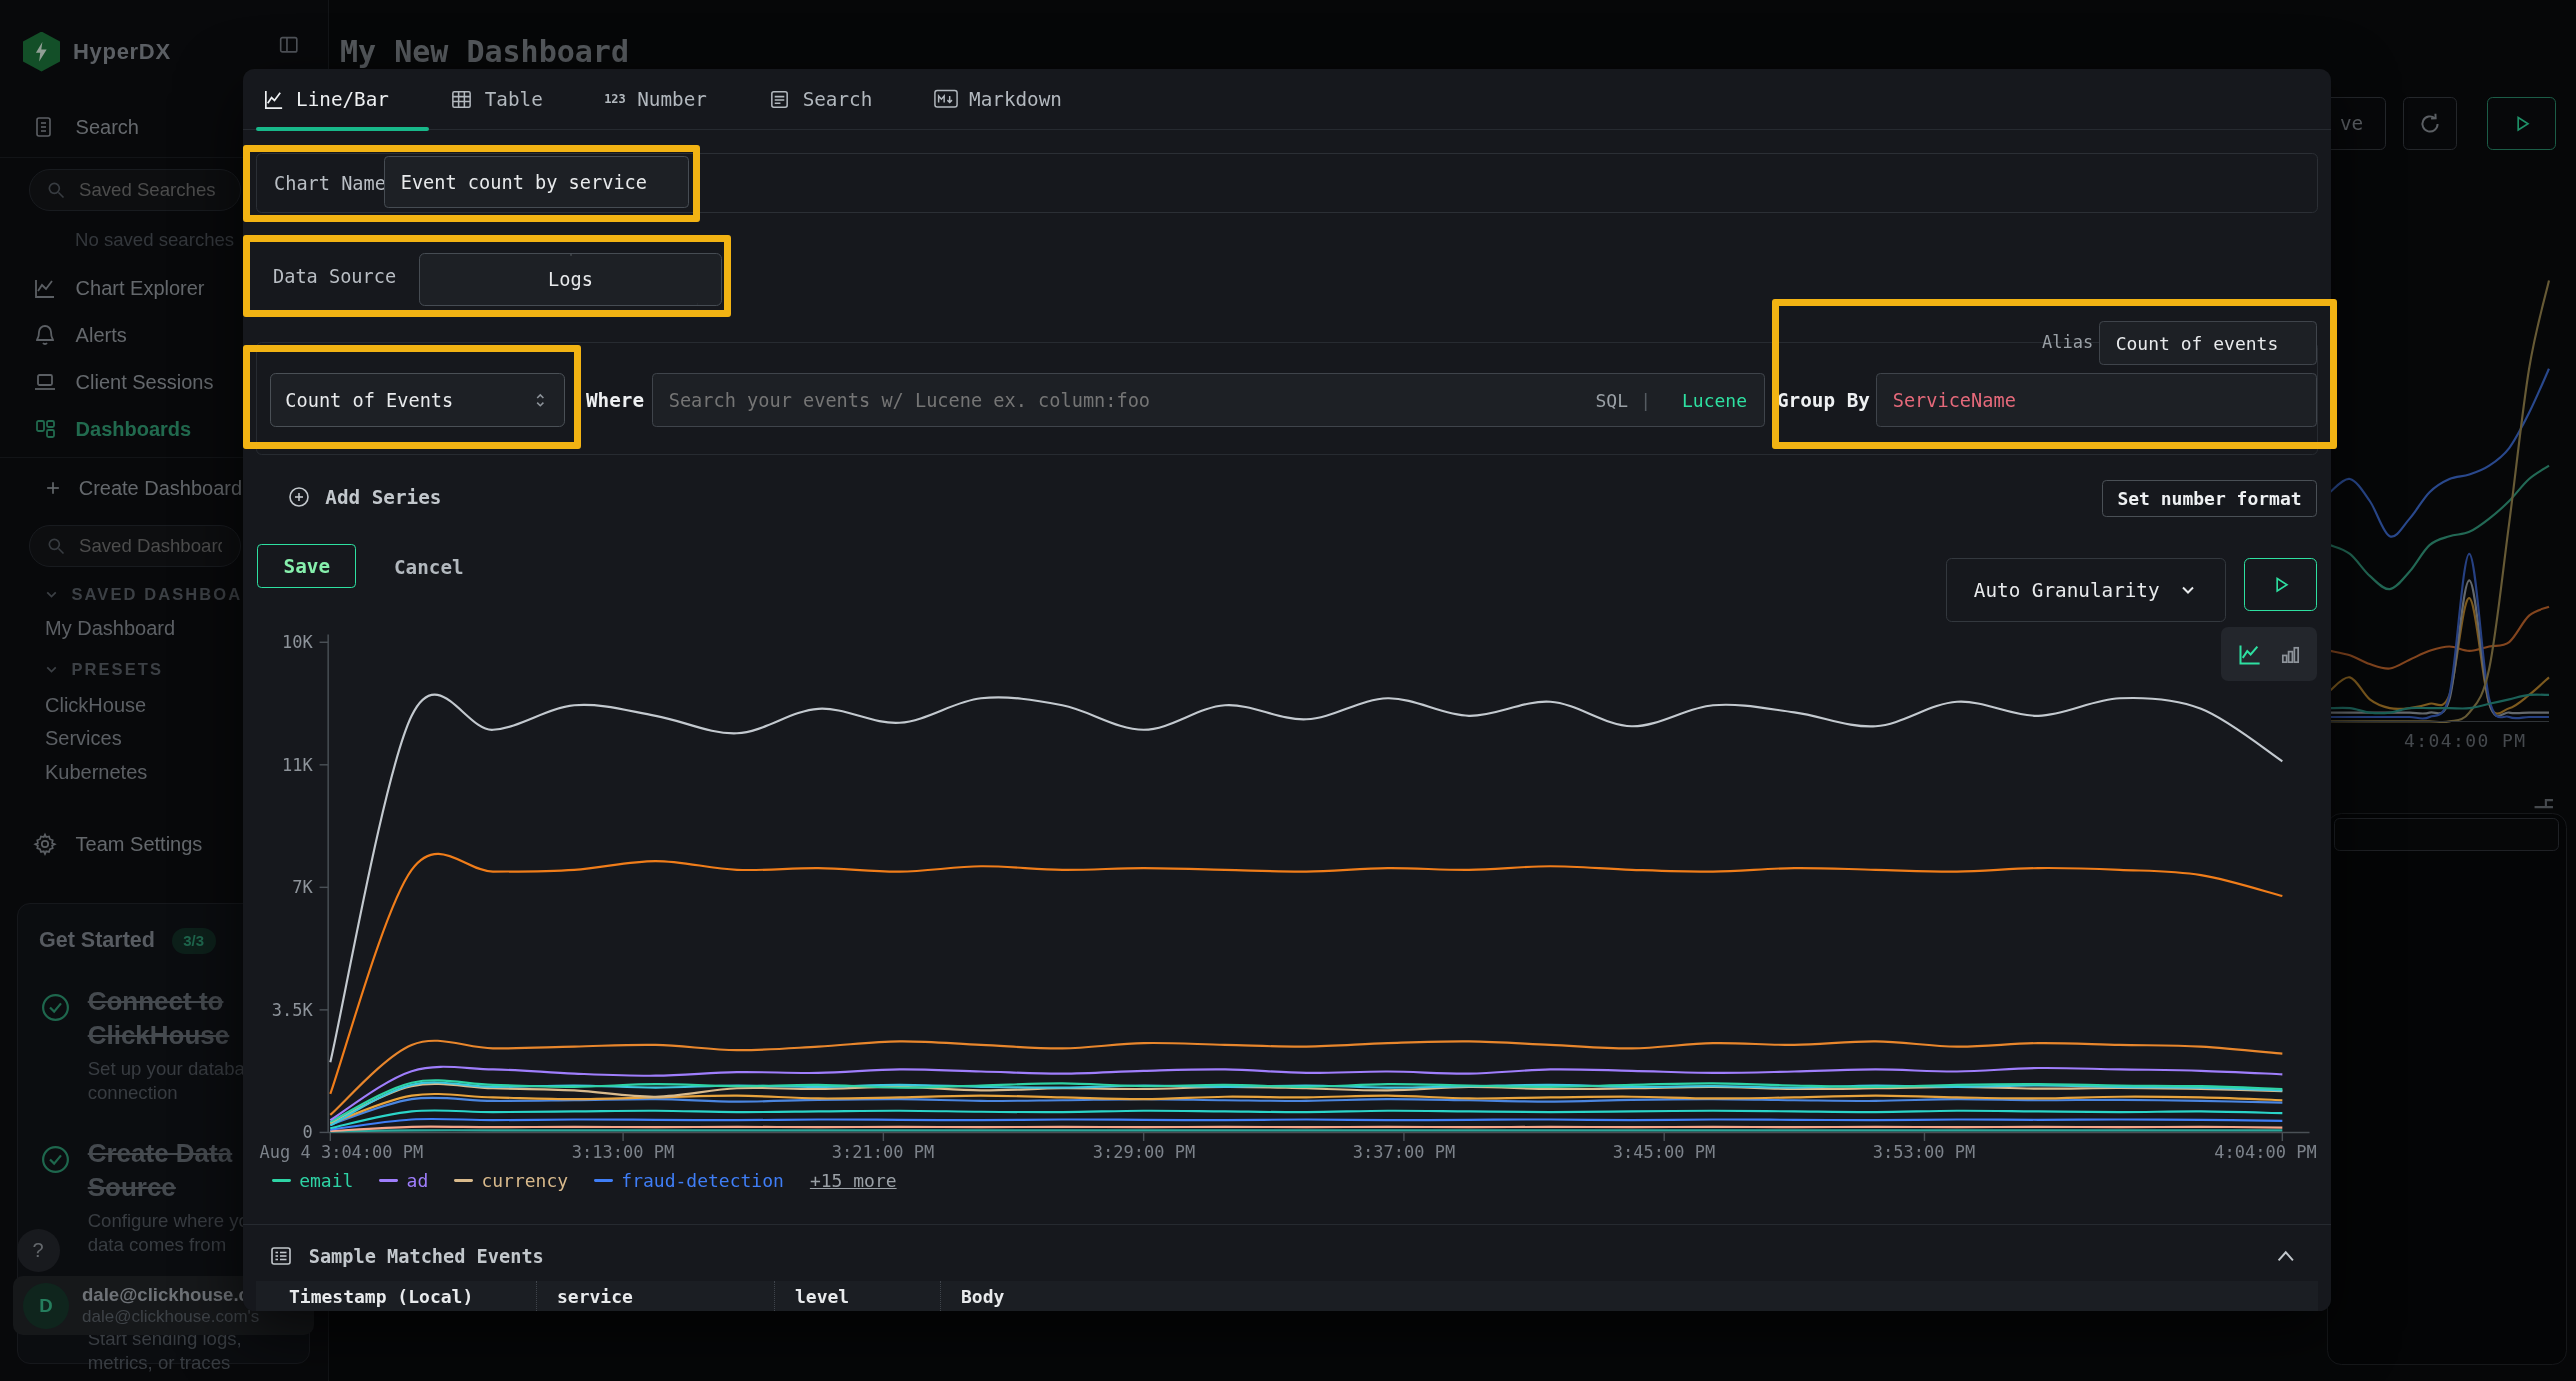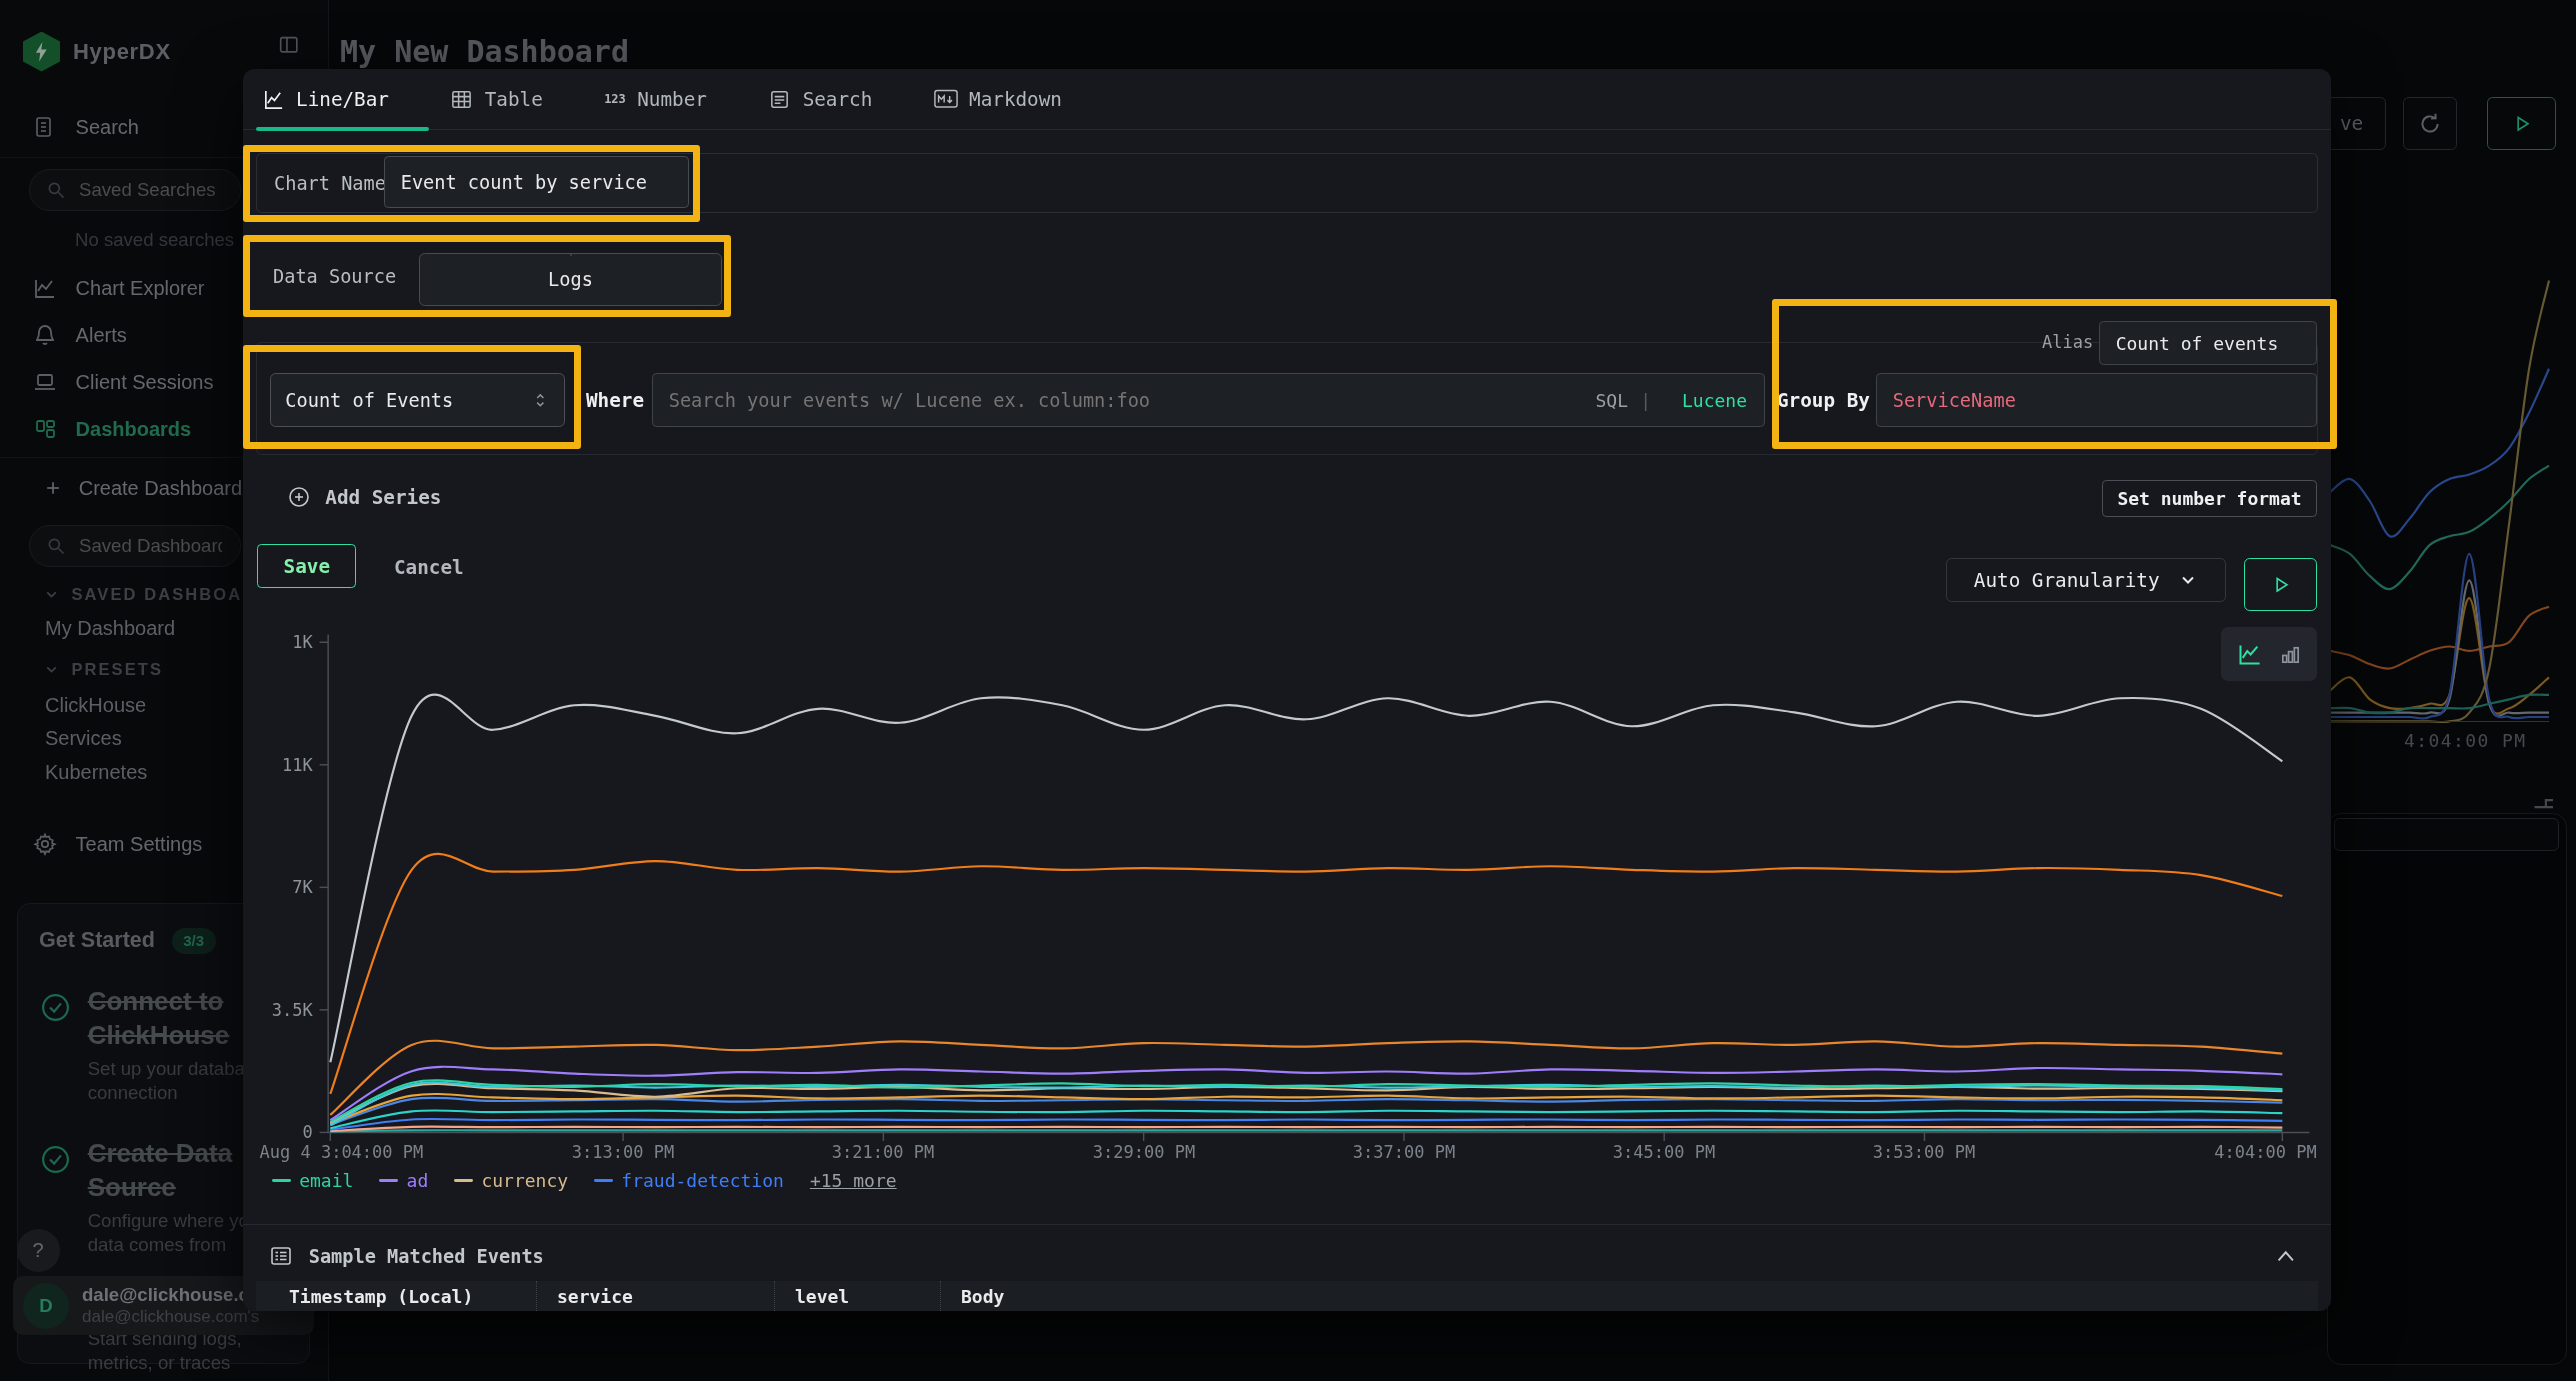--- a/index.html
+++ b/index.html
@@ -398,21 +398,21 @@
     </div>
     <div class="ghost-btn abs" style="left:1859px;top:411px;width:215px;height:37px;">
         <span>Set number format</span>
       </div>
 
     <div class="green-btn abs" style="left:14.3px;top:475px;width:99px;height:44px;">
         <span>Save</span>
       </div>
     <div class="abs" style="left:151px;top:487px;font-size:19.3px;font-weight:bold;color:#b2b8be;"><span>Cancel</span></div>
 
-    <div class="abs" style="left:1703px;top:489px;width:280px;height:44px;border:1.4px solid #33383e;border-radius:5.7px;display:flex;align-items:center;justify-content:center;gap:18.6px;font-size:19.3px;color:#e8eaec;box-sizing:border-box;">
+    <div class="abs" style="left:1703px;top:489px;width:280px;height:64px;border:1.4px solid #33383e;border-radius:5.7px;display:flex;align-items:center;justify-content:center;gap:18.6px;font-size:19.3px;color:#e8eaec;box-sizing:border-box;">
       <span>Auto Granularity</span>
       <svg width="20" height="20" viewBox="0 0 24 24" fill="none" stroke="#e8eaec" stroke-width="2.4">
           <polyline points="6,9 12,15 18,9"></polyline>
         </svg>
     </div>
     <div class="green-btn abs" style="left:2001px;top:489px;width:73px;height:53px;border-radius:5.7px;">
       <svg width="21.5" height="21.5" viewBox="0 0 24 24" fill="none" stroke="#2ee0a1" stroke-width="1.8">
           <polygon points="8,5 19,12 8,19"></polygon>
         </svg>
     </div>
@@ -453,21 +453,21 @@
         <path d="M122.0,1473.8 C140.9,1467.2 197.8,1440.7 235.7,1434.6 C273.6,1428.5 311.4,1436.3 349.3,1437.1 C387.2,1437.9 425.1,1439.5 463.0,1439.5 C500.9,1439.5 538.8,1437.9 576.7,1437.1 C614.6,1436.3 652.4,1434.4 690.3,1434.6 C728.2,1434.9 766.1,1438.1 804.0,1438.5 C841.9,1438.9 879.8,1437.7 917.7,1437.1 C955.6,1436.4 993.4,1434.6 1031.3,1434.6 C1069.2,1434.6 1107.1,1436.3 1145.0,1437.1 C1182.9,1437.9 1220.8,1439.7 1258.7,1439.5 C1296.6,1439.4 1334.4,1436.5 1372.3,1436.1 C1410.2,1435.7 1448.1,1437.3 1486.0,1437.1 C1523.9,1436.8 1561.8,1434.4 1599.7,1434.6 C1637.6,1434.9 1675.4,1438.1 1713.3,1438.5 C1751.2,1438.9 1789.1,1437.5 1827.0,1437.1 C1864.9,1436.7 1902.8,1435.8 1940.7,1436.1 C1978.6,1436.3 2016.4,1438.4 2054.3,1438.5 C2092.2,1438.7 2130.1,1437.7 2168.0,1437.1 C2205.9,1436.4 2243.8,1434.6 2281.7,1434.6 C2319.6,1434.6 2357.4,1436.4 2395.3,1437.1 C2433.2,1437.7 2471.1,1438.7 2509.0,1438.5 C2546.9,1438.4 2584.8,1436.3 2622.7,1436.1 C2660.6,1435.8 2698.4,1436.3 2736.3,1437.1 C2774.2,1437.9 2831.1,1440.3 2850.0,1441.0" fill="none" stroke="#e8a33c" stroke-width="3"></path>
         <path d="M122.0,1472.3 C140.9,1463.8 197.8,1429.4 235.7,1421.4 C273.6,1413.4 311.4,1423.4 349.3,1424.3 C387.2,1425.3 425.1,1425.3 463.0,1427.3 C500.9,1429.2 538.8,1436.6 576.7,1436.1 C614.6,1435.6 652.4,1426.1 690.3,1424.3 C728.2,1422.6 766.1,1425.7 804.0,1425.3 C841.9,1425.0 879.8,1422.1 917.7,1422.4 C955.6,1422.7 993.4,1427.0 1031.3,1427.3 C1069.2,1427.6 1107.1,1424.7 1145.0,1424.3 C1182.9,1424.0 1220.8,1425.7 1258.7,1425.3 C1296.6,1425.0 1334.4,1422.6 1372.3,1422.4 C1410.2,1422.2 1448.1,1423.5 1486.0,1424.3 C1523.9,1425.2 1561.8,1427.6 1599.7,1427.3 C1637.6,1427.0 1675.4,1422.7 1713.3,1422.4 C1751.2,1422.1 1789.1,1425.0 1827.0,1425.3 C1864.9,1425.7 1902.8,1424.8 1940.7,1424.3 C1978.6,1423.9 2016.4,1422.2 2054.3,1422.4 C2092.2,1422.6 2130.1,1425.0 2168.0,1425.3 C2205.9,1425.7 2243.8,1424.8 2281.7,1424.3 C2319.6,1423.9 2357.4,1422.3 2395.3,1422.4 C2433.2,1422.5 2471.1,1424.6 2509.0,1424.8 C2546.9,1425.1 2584.8,1423.8 2622.7,1423.9 C2660.6,1423.9 2698.4,1424.6 2736.3,1425.3 C2774.2,1426.1 2831.1,1427.8 2850.0,1428.3" fill="none" stroke="#d9ba8c" stroke-width="3"></path>
         <path d="M122.0,1476.2 C140.9,1466.8 197.8,1428.4 235.7,1419.5 C273.6,1410.5 311.4,1422.2 349.3,1422.4 C387.2,1422.6 425.1,1420.3 463.0,1420.4 C500.9,1420.6 538.8,1423.4 576.7,1423.4 C614.6,1423.4 652.4,1420.6 690.3,1420.4 C728.2,1420.3 766.1,1422.6 804.0,1422.4 C841.9,1422.2 879.8,1419.5 917.7,1419.5 C955.6,1419.5 993.4,1421.7 1031.3,1422.4 C1069.2,1423.0 1107.1,1423.7 1145.0,1423.4 C1182.9,1423.0 1220.8,1420.6 1258.7,1420.4 C1296.6,1420.3 1334.4,1422.4 1372.3,1422.4 C1410.2,1422.4 1448.1,1420.3 1486.0,1420.4 C1523.9,1420.6 1561.8,1423.2 1599.7,1423.4 C1637.6,1423.5 1675.4,1422.1 1713.3,1421.4 C1751.2,1420.8 1789.1,1419.3 1827.0,1419.5 C1864.9,1419.6 1902.8,1422.1 1940.7,1422.4 C1978.6,1422.7 2016.4,1421.3 2054.3,1421.4 C2092.2,1421.6 2130.1,1423.5 2168.0,1423.4 C2205.9,1423.2 2243.8,1420.6 2281.7,1420.4 C2319.6,1420.3 2357.4,1422.4 2395.3,1422.4 C2433.2,1422.4 2471.1,1420.4 2509.0,1420.4 C2546.9,1420.4 2584.8,1421.9 2622.7,1422.4 C2660.6,1422.9 2698.4,1422.6 2736.3,1423.4 C2774.2,1424.2 2831.1,1426.6 2850.0,1427.3" fill="none" stroke="#3cc8de" stroke-width="3"></path>
         <path d="M122.0,1471.3 C140.9,1462.2 197.8,1425.2 235.7,1416.5 C273.6,1407.9 311.4,1418.5 349.3,1419.5 C387.2,1420.4 425.1,1422.6 463.0,1422.4 C500.9,1422.2 538.8,1418.6 576.7,1418.5 C614.6,1418.3 652.4,1421.3 690.3,1421.4 C728.2,1421.6 766.1,1419.1 804.0,1419.5 C841.9,1419.8 879.8,1423.2 917.7,1423.4 C955.6,1423.5 993.4,1421.4 1031.3,1420.4 C1069.2,1419.5 1107.1,1417.3 1145.0,1417.5 C1182.9,1417.7 1220.8,1421.1 1258.7,1421.4 C1296.6,1421.7 1334.4,1419.3 1372.3,1419.5 C1410.2,1419.6 1448.1,1422.6 1486.0,1422.4 C1523.9,1422.2 1561.8,1418.8 1599.7,1418.5 C1637.6,1418.2 1675.4,1419.8 1713.3,1420.4 C1751.2,1421.1 1789.1,1422.6 1827.0,1422.4 C1864.9,1422.2 1902.8,1420.3 1940.7,1419.5 C1978.6,1418.6 2016.4,1417.3 2054.3,1417.5 C2092.2,1417.7 2130.1,1419.6 2168.0,1420.4 C2205.9,1421.3 2243.8,1422.6 2281.7,1422.4 C2319.6,1422.2 2357.4,1420.1 2395.3,1419.5 C2433.2,1418.8 2471.1,1418.3 2509.0,1418.5 C2546.9,1418.6 2584.8,1419.9 2622.7,1420.4 C2660.6,1420.9 2698.4,1420.6 2736.3,1421.4 C2774.2,1422.2 2831.1,1424.7 2850.0,1425.3" fill="none" stroke="#2ed3a5" stroke-width="3"></path>
         <path d="M122.0,1468.9 C140.9,1457.5 197.8,1412.2 235.7,1400.4 C273.6,1388.6 311.4,1397.4 349.3,1397.9 C387.2,1398.5 425.1,1402.3 463.0,1403.8 C500.9,1405.3 538.8,1407.1 576.7,1406.7 C614.6,1406.4 652.4,1402.5 690.3,1401.8 C728.2,1401.2 766.1,1403.5 804.0,1402.8 C841.9,1402.2 879.8,1398.3 917.7,1397.9 C955.6,1397.6 993.4,1399.9 1031.3,1400.9 C1069.2,1401.8 1107.1,1404.0 1145.0,1403.8 C1182.9,1403.6 1220.8,1400.9 1258.7,1399.9 C1296.6,1398.9 1334.4,1397.4 1372.3,1397.9 C1410.2,1398.4 1448.1,1402.3 1486.0,1402.8 C1523.9,1403.3 1561.8,1400.7 1599.7,1400.9 C1637.6,1401.0 1675.4,1404.3 1713.3,1403.8 C1751.2,1403.3 1789.1,1398.6 1827.0,1397.9 C1864.9,1397.3 1902.8,1399.1 1940.7,1399.9 C1978.6,1400.7 2016.4,1402.7 2054.3,1402.8 C2092.2,1403.0 2130.1,1401.7 2168.0,1400.9 C2205.9,1400.0 2243.8,1397.9 2281.7,1397.9 C2319.6,1397.9 2357.4,1401.2 2395.3,1400.9 C2433.2,1400.5 2471.1,1396.5 2509.0,1396.0 C2546.9,1395.5 2584.8,1397.3 2622.7,1397.9 C2660.6,1398.6 2698.4,1398.7 2736.3,1399.9 C2774.2,1401.0 2831.1,1404.0 2850.0,1404.8" fill="none" stroke="#9f7efc" stroke-width="3"></path>
         <path d="M122.0,1461.5 C140.9,1445.2 197.8,1379.2 235.7,1363.7 C273.6,1348.2 311.4,1368.2 349.3,1368.6 C387.2,1369.0 425.1,1366.9 463.0,1366.1 C500.9,1365.3 538.8,1362.9 576.7,1363.7 C614.6,1364.5 652.4,1370.6 690.3,1371.0 C728.2,1371.4 766.1,1368.2 804.0,1366.1 C841.9,1364.1 879.8,1359.2 917.7,1358.8 C955.6,1358.4 993.4,1362.0 1031.3,1363.7 C1069.2,1365.3 1107.1,1369.0 1145.0,1368.6 C1182.9,1368.2 1220.8,1362.0 1258.7,1361.2 C1296.6,1360.4 1334.4,1362.9 1372.3,1363.7 C1410.2,1364.5 1448.1,1366.5 1486.0,1366.1 C1523.9,1365.7 1561.8,1362.5 1599.7,1361.2 C1637.6,1360.0 1675.4,1358.4 1713.3,1358.8 C1751.2,1359.2 1789.1,1362.0 1827.0,1363.7 C1864.9,1365.3 1902.8,1369.0 1940.7,1368.6 C1978.6,1368.2 2016.4,1362.0 2054.3,1361.2 C2092.2,1360.4 2130.1,1364.1 2168.0,1363.7 C2205.9,1363.3 2243.8,1358.4 2281.7,1358.8 C2319.6,1359.2 2357.4,1365.7 2395.3,1366.1 C2433.2,1366.5 2471.1,1361.6 2509.0,1361.2 C2546.9,1360.8 2584.8,1362.9 2622.7,1363.7 C2660.6,1364.5 2698.4,1364.1 2736.3,1366.1 C2774.2,1368.2 2831.1,1374.3 2850.0,1375.9" fill="none" stroke="#e8862c" stroke-width="3"></path>
         <path d="M122.0,1432.2 C140.9,1380.0 197.8,1170.8 235.7,1119.0 C273.6,1067.3 311.4,1121.5 349.3,1121.5 C387.2,1121.5 425.1,1121.5 463.0,1119.0 C500.9,1116.6 538.8,1106.8 576.7,1106.8 C614.6,1106.8 652.4,1117.4 690.3,1119.0 C728.2,1120.7 766.1,1116.2 804.0,1116.6 C841.9,1117.0 879.8,1121.9 917.7,1121.5 C955.6,1121.1 993.4,1114.6 1031.3,1114.1 C1069.2,1113.7 1107.1,1118.6 1145.0,1119.0 C1182.9,1119.4 1220.8,1116.6 1258.7,1116.6 C1296.6,1116.6 1334.4,1118.2 1372.3,1119.0 C1410.2,1119.9 1448.1,1121.9 1486.0,1121.5 C1523.9,1121.1 1561.8,1117.0 1599.7,1116.6 C1637.6,1116.2 1675.4,1119.4 1713.3,1119.0 C1751.2,1118.6 1789.1,1114.1 1827.0,1114.1 C1864.9,1114.1 1902.8,1117.8 1940.7,1119.0 C1978.6,1120.3 2016.4,1121.9 2054.3,1121.5 C2092.2,1121.1 2130.1,1117.0 2168.0,1116.6 C2205.9,1116.2 2243.8,1118.2 2281.7,1119.0 C2319.6,1119.9 2357.4,1121.9 2395.3,1121.5 C2433.2,1121.1 2471.1,1117.0 2509.0,1116.6 C2546.9,1116.2 2584.8,1117.4 2622.7,1119.0 C2660.6,1120.7 2698.4,1120.3 2736.3,1126.4 C2774.2,1132.5 2831.1,1150.8 2850.0,1155.7" fill="none" stroke="#f07d1a" stroke-width="3"></path>
         <path d="M122.0,1388.1 C140.9,1307.4 197.8,981.2 235.7,903.8 C273.6,826.3 311.4,925.8 349.3,923.3 C387.2,920.9 425.1,892.3 463.0,889.1 C500.9,885.8 538.8,897.2 576.7,903.8 C614.6,910.3 652.4,929.8 690.3,928.2 C728.2,926.6 766.1,896.4 804.0,894.0 C841.9,891.5 879.8,916.0 917.7,913.5 C955.6,911.1 993.4,883.4 1031.3,879.3 C1069.2,875.2 1107.1,881.7 1145.0,889.1 C1182.9,896.4 1220.8,923.3 1258.7,923.3 C1296.6,923.3 1334.4,891.5 1372.3,889.1 C1410.2,886.6 1448.1,910.3 1486.0,908.6 C1523.9,907.0 1561.8,880.1 1599.7,879.3 C1637.6,878.5 1675.4,902.9 1713.3,903.8 C1751.2,904.6 1789.1,881.7 1827.0,884.2 C1864.9,886.6 1902.8,917.6 1940.7,918.4 C1978.6,919.2 2016.4,892.3 2054.3,889.1 C2092.2,885.8 2130.1,894.0 2168.0,898.9 C2205.9,903.8 2243.8,920.9 2281.7,918.4 C2319.6,916.0 2357.4,886.6 2395.3,884.2 C2433.2,881.7 2471.1,904.6 2509.0,903.8 C2546.9,902.9 2584.8,880.9 2622.7,879.3 C2660.6,877.7 2698.4,879.3 2736.3,894.0 C2774.2,908.6 2831.1,955.1 2850.0,967.4" fill="none" stroke="#c3c9cf" stroke-width="3"></path>
       </svg>
     <div id="y-labels">
-        <div class="ylab" style="left: 5.7px; top: 563px;">1K</div>
+        <div class="ylab" style="left: 5.7px; top: 563px;">10K</div>
         <div class="ylab" style="left: 5.7px; top: 686px;">11K</div>
         <div class="ylab" style="left: 5.7px; top: 808px;">7K</div>
         <div class="ylab" style="left: 5.7px; top: 931px;">3.5K</div>
         <div class="ylab" style="left: 5.7px; top: 1053px;">0</div>
       </div>
     <div id="x-labels">
         <div class="xlab" style="top: 1073px; left: 16.5px;">Aug 4 3:04:00 PM</div>
         <div class="xlab" style="top: 1073px; left: 380px; transform: translateX(-50%);">3:13:00 PM</div>
         <div class="xlab" style="top: 1073px; left: 640px; transform: translateX(-50%);">3:21:00 PM</div>
         <div class="xlab" style="top: 1073px; left: 901px; transform: translateX(-50%);">3:29:00 PM</div>

